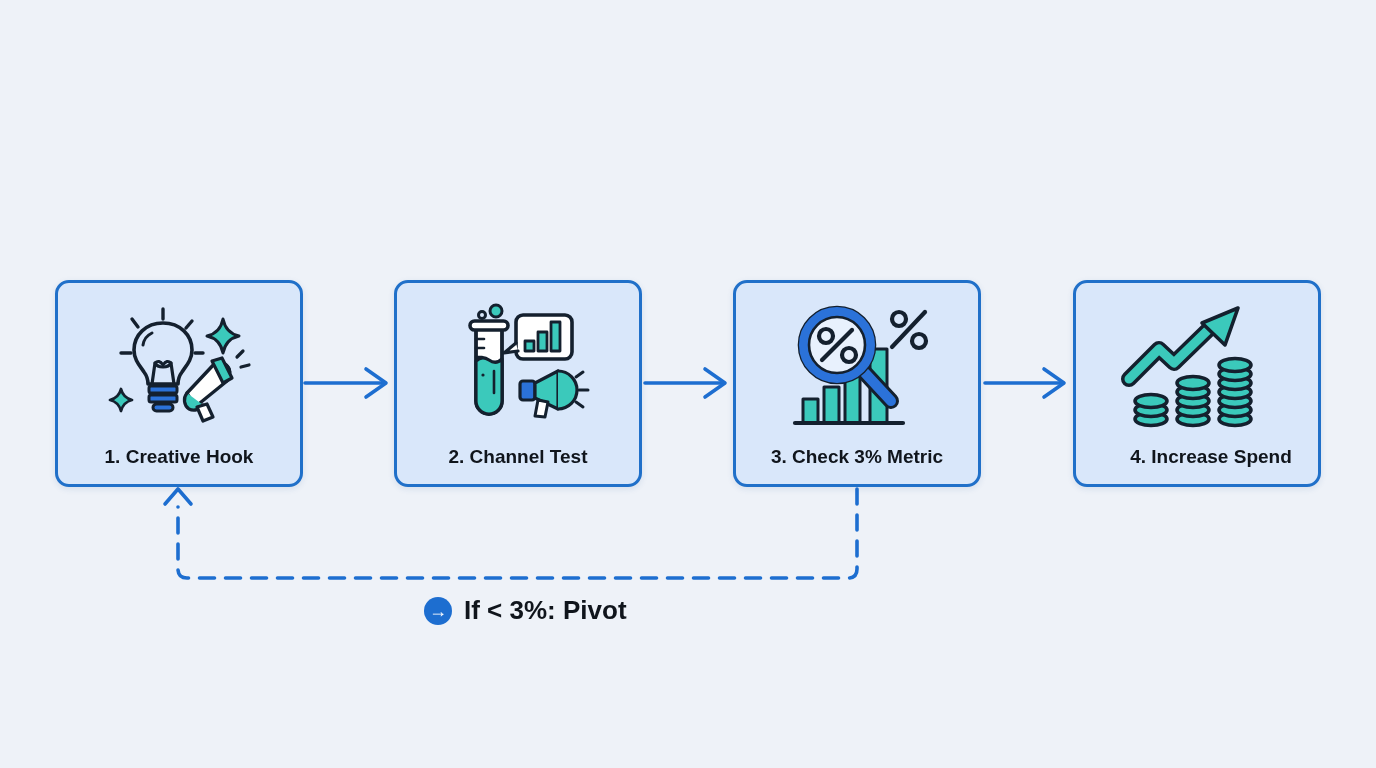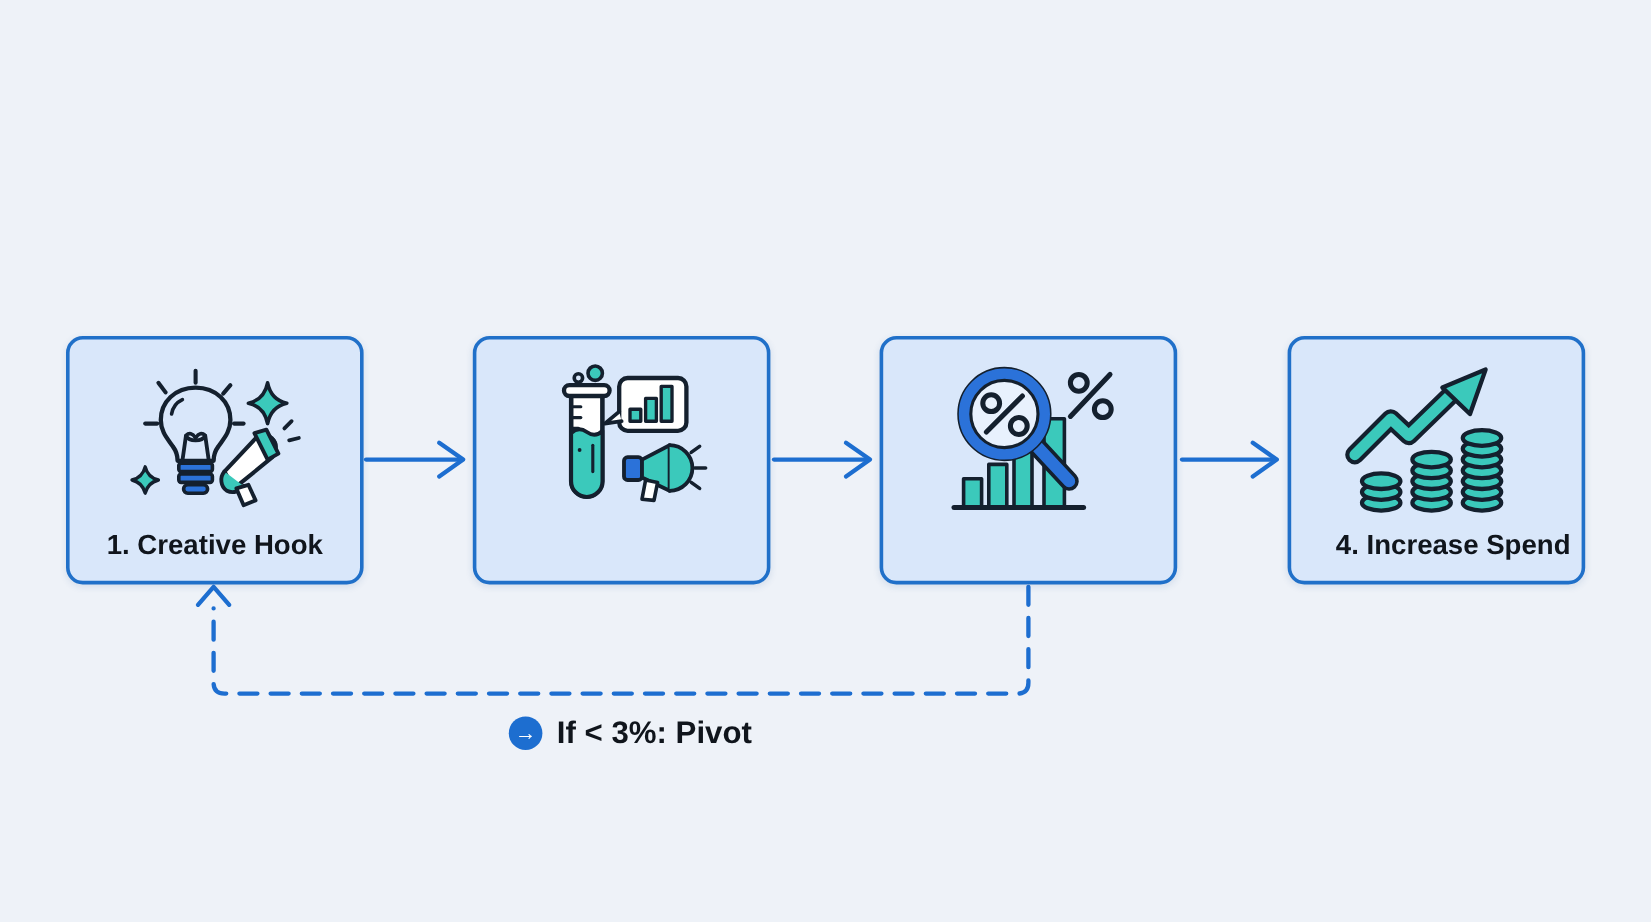--- a/index.html
+++ b/index.html
@@ -19,21 +19,21 @@
     background:#d9e7fa;border:3px solid #2070c9;border-radius:14px;
     box-sizing:border-box;
     box-shadow:0 2px 6px rgba(32,80,150,0.12);
     display:flex;flex-direction:column;align-items:center;justify-content:flex-end;
   }
   .step-icon{
     position:absolute;top:18px;left:50%;transform:translateX(-50%);
     width:160px;height:140px;
   }
   .step-label{
-    font-size:23px;font-weight:bold;color:#10151c;
+    font-size:19px;font-weight:bold;color:#10151c;
     margin-bottom:16px;white-space:nowrap;
   }
   #b1{left:55px;}
   #b2{left:394px;}
   #b3{left:733px;}
   #b4{left:1073px;padding-left:28px;}
   .overlay{position:absolute;left:0;top:0;width:1376px;height:768px;pointer-events:none;}
   .loop-label{
     position:absolute;left:424px;top:595px;
     display:flex;align-items:center;gap:12px;
@@ -154,20 +154,21 @@
           <path d="M120,70 a19,19 0 0 1 0,38" fill="#3bc9bb" stroke-width="3.2"></path>
           <path d="M100,99 l-3,16 l10,1 l3,-15 Z" fill="#ffffff" stroke-width="3"></path>
         </g>
         <g stroke-width="3">
           <line x1="138" y1="76" x2="145" y2="71"></line>
           <line x1="141" y1="89" x2="150" y2="89"></line>
           <line x1="138" y1="101" x2="145" y2="106"></line>
         </g>
       </g>
     </svg>
+    <div class="step-label">2. Channel Test</div>
   </div>
 
   <div class="step-box" id="b3">
     <svg class="step-icon" viewBox="0 0 160 140">
       <g stroke="#14202e" stroke-linecap="round" stroke-linejoin="round" fill="none">
 
         <g fill="#3bc9bb" stroke-width="3">
           <rect x="26" y="98" width="15" height="24"></rect>
           <rect x="47" y="86" width="15" height="36"></rect>
           <rect x="68" y="74" width="15" height="48"></rect>
@@ -188,20 +189,21 @@
         <circle cx="60" cy="44" r="33" stroke="#2b72d9" stroke-width="10"></circle>
         <circle cx="60" cy="44" r="28" stroke-width="2.6"></circle>
 
         <g stroke-width="4.2">
           <circle cx="49" cy="35" r="7"></circle>
           <circle cx="72" cy="54" r="7"></circle>
           <line x1="45" y1="59" x2="75" y2="29"></line>
         </g>
       </g>
     </svg>
+    <div class="step-label">3. Check 3% Metric</div>
   </div>
 
   <div class="step-box" id="b4">
     <svg class="step-icon" viewBox="0 0 160 140">
       <g stroke-linecap="round" stroke-linejoin="round">
 
         <polyline points="12,78 42,48 57,62 92,28" fill="none" stroke="#14202e" stroke-width="16"></polyline>
         <polyline points="12,78 42,48 57,62 92,28" fill="none" stroke="#3bc9bb" stroke-width="9"></polyline>
         <polygon points="85,22 121,7 108,44" fill="#3bc9bb" stroke="#14202e" stroke-width="3.6"></polygon>
 

